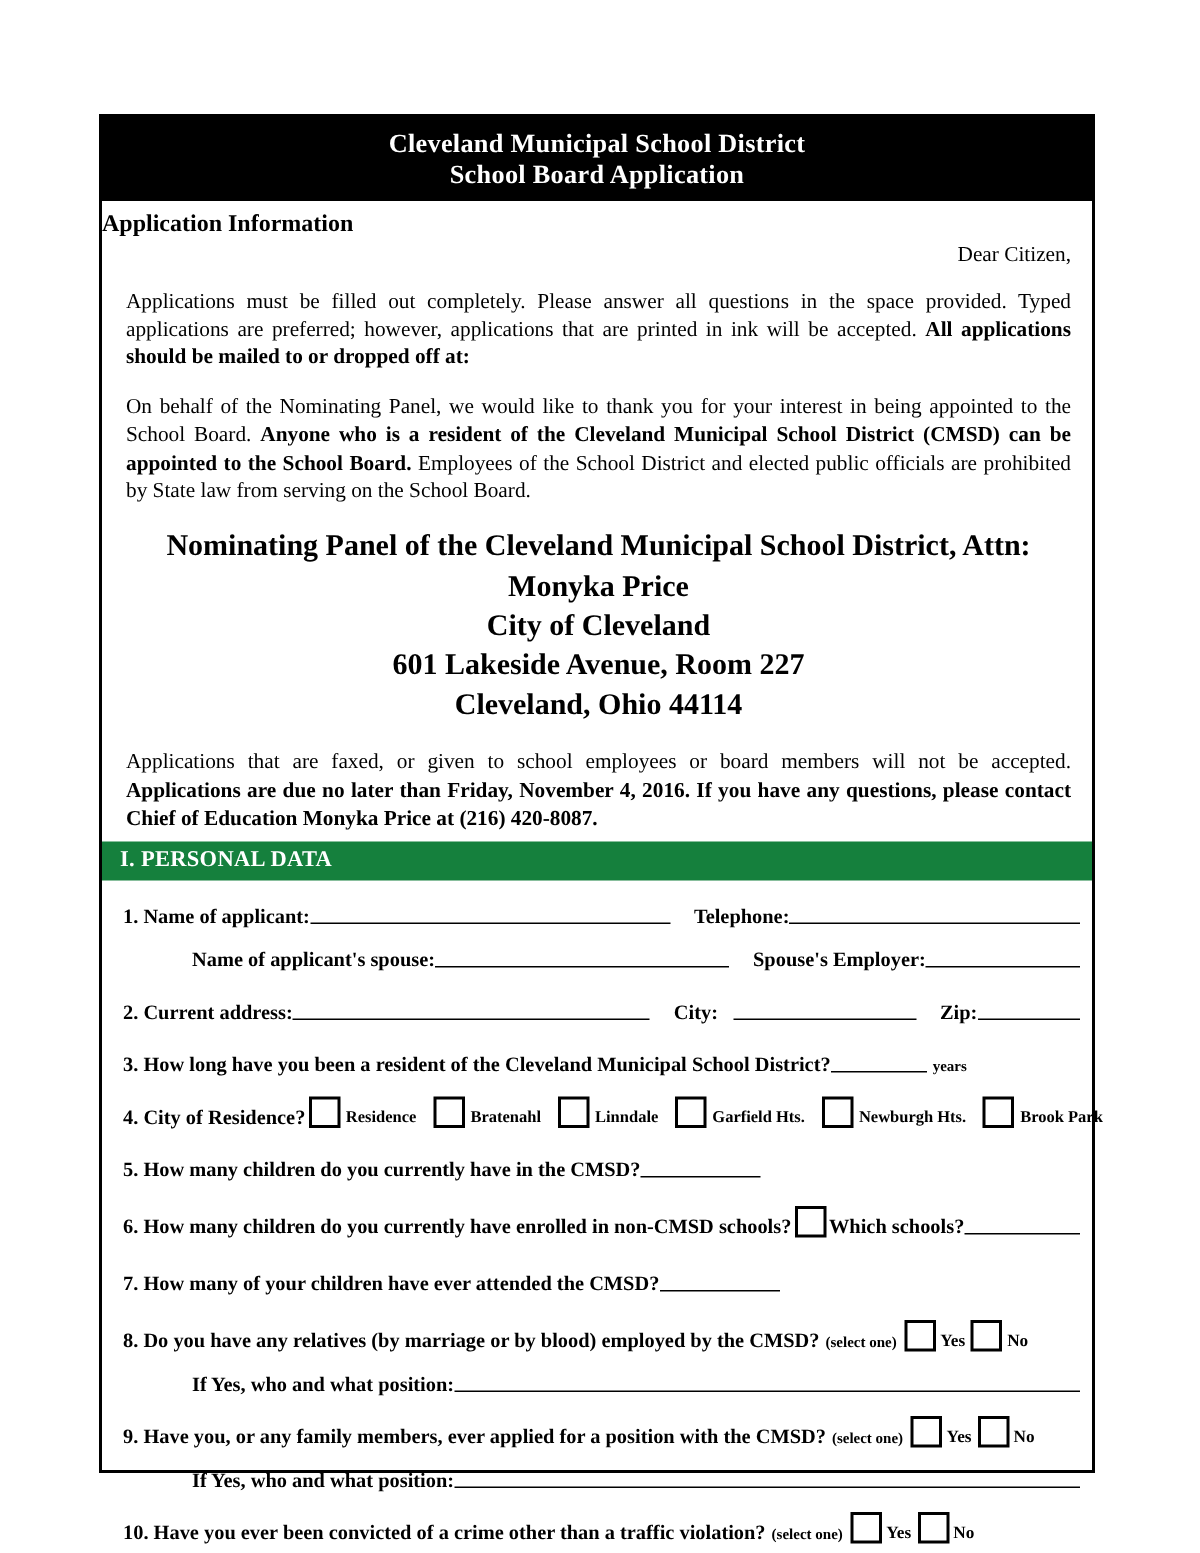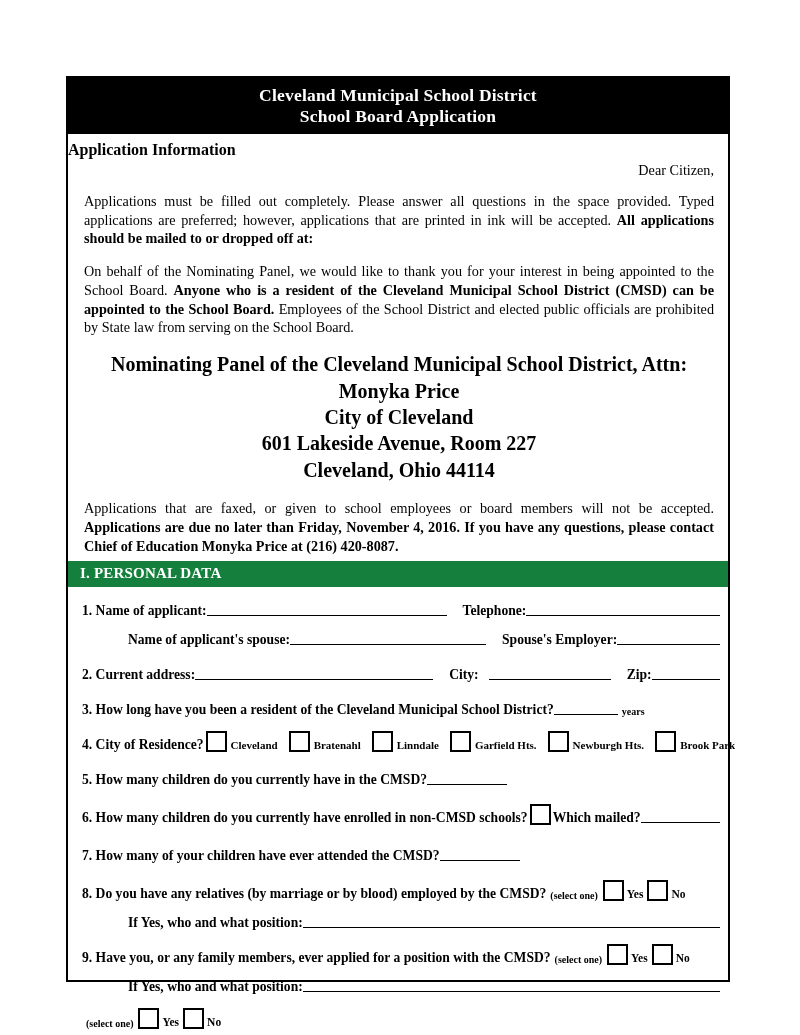--- a/index.html
+++ b/index.html
@@ -198,42 +198,42 @@
 
     <div class="row gap">
       <span class="lbl">3. How long have you been a resident of the Cleveland Municipal School District?</span>
       <span class="rule w-years"></span>
       <span class="small">years</span>
     </div>
 
     <div class="row gap">
       <span class="lbl">4. City of Residence?</span>
       <span class="box"></span>
-      <span class="chk-label">Cleveland</span>
+      <span class="chk-label">Residence</span>
       <span class="box"></span>
       <span class="chk-label">Bratenahl</span>
       <span class="box"></span>
       <span class="chk-label">Linndale</span>
       <span class="box"></span>
       <span class="chk-label">Garfield Hts.</span>
       <span class="box"></span>
       <span class="chk-label">Newburgh Hts.</span>
       <span class="box"></span>
       <span class="chk-label">Brook Park</span>
     </div>
 
     <div class="row gap2">
       <span class="lbl">5. How many children do you currently have in the CMSD?</span>
       <span class="rule w-num"></span>
     </div>
 
     <div class="row gap2">
       <span class="lbl">6. How many children do you currently have enrolled in non-CMSD schools?</span>
       <span class="box"></span>
-      <span class="lbl">Which mailed?</span>
+      <span class="lbl">Which schools?</span>
       <span class="rule fill"></span>
     </div>
 
     <div class="row gap2">
       <span class="lbl">7. How many of your children have ever attended the CMSD?</span>
       <span class="rule w-num"></span>
     </div>
 
     <div class="row">
       <span class="lbl">8. Do you have any relatives (by marriage or by blood) employed by the CMSD?</span>
@@ -257,20 +257,21 @@
       <span class="box"></span>
       <span class="yn-label">No</span>
     </div>
 
     <div class="row gap">
       <span class="indent lbl">If Yes, who and what position:</span>
       <span class="rule fill"></span>
     </div>
 
     <div class="row">
+      <span class="lbl">10. Have you ever been convicted of a crime other than a traffic violation?</span>
       <span class="small">(select one)</span>
       <span class="box"></span>
       <span class="yn-label">Yes</span>
       <span class="box"></span>
       <span class="yn-label">No</span>
     </div>
 
   </div>
 </div>
 

